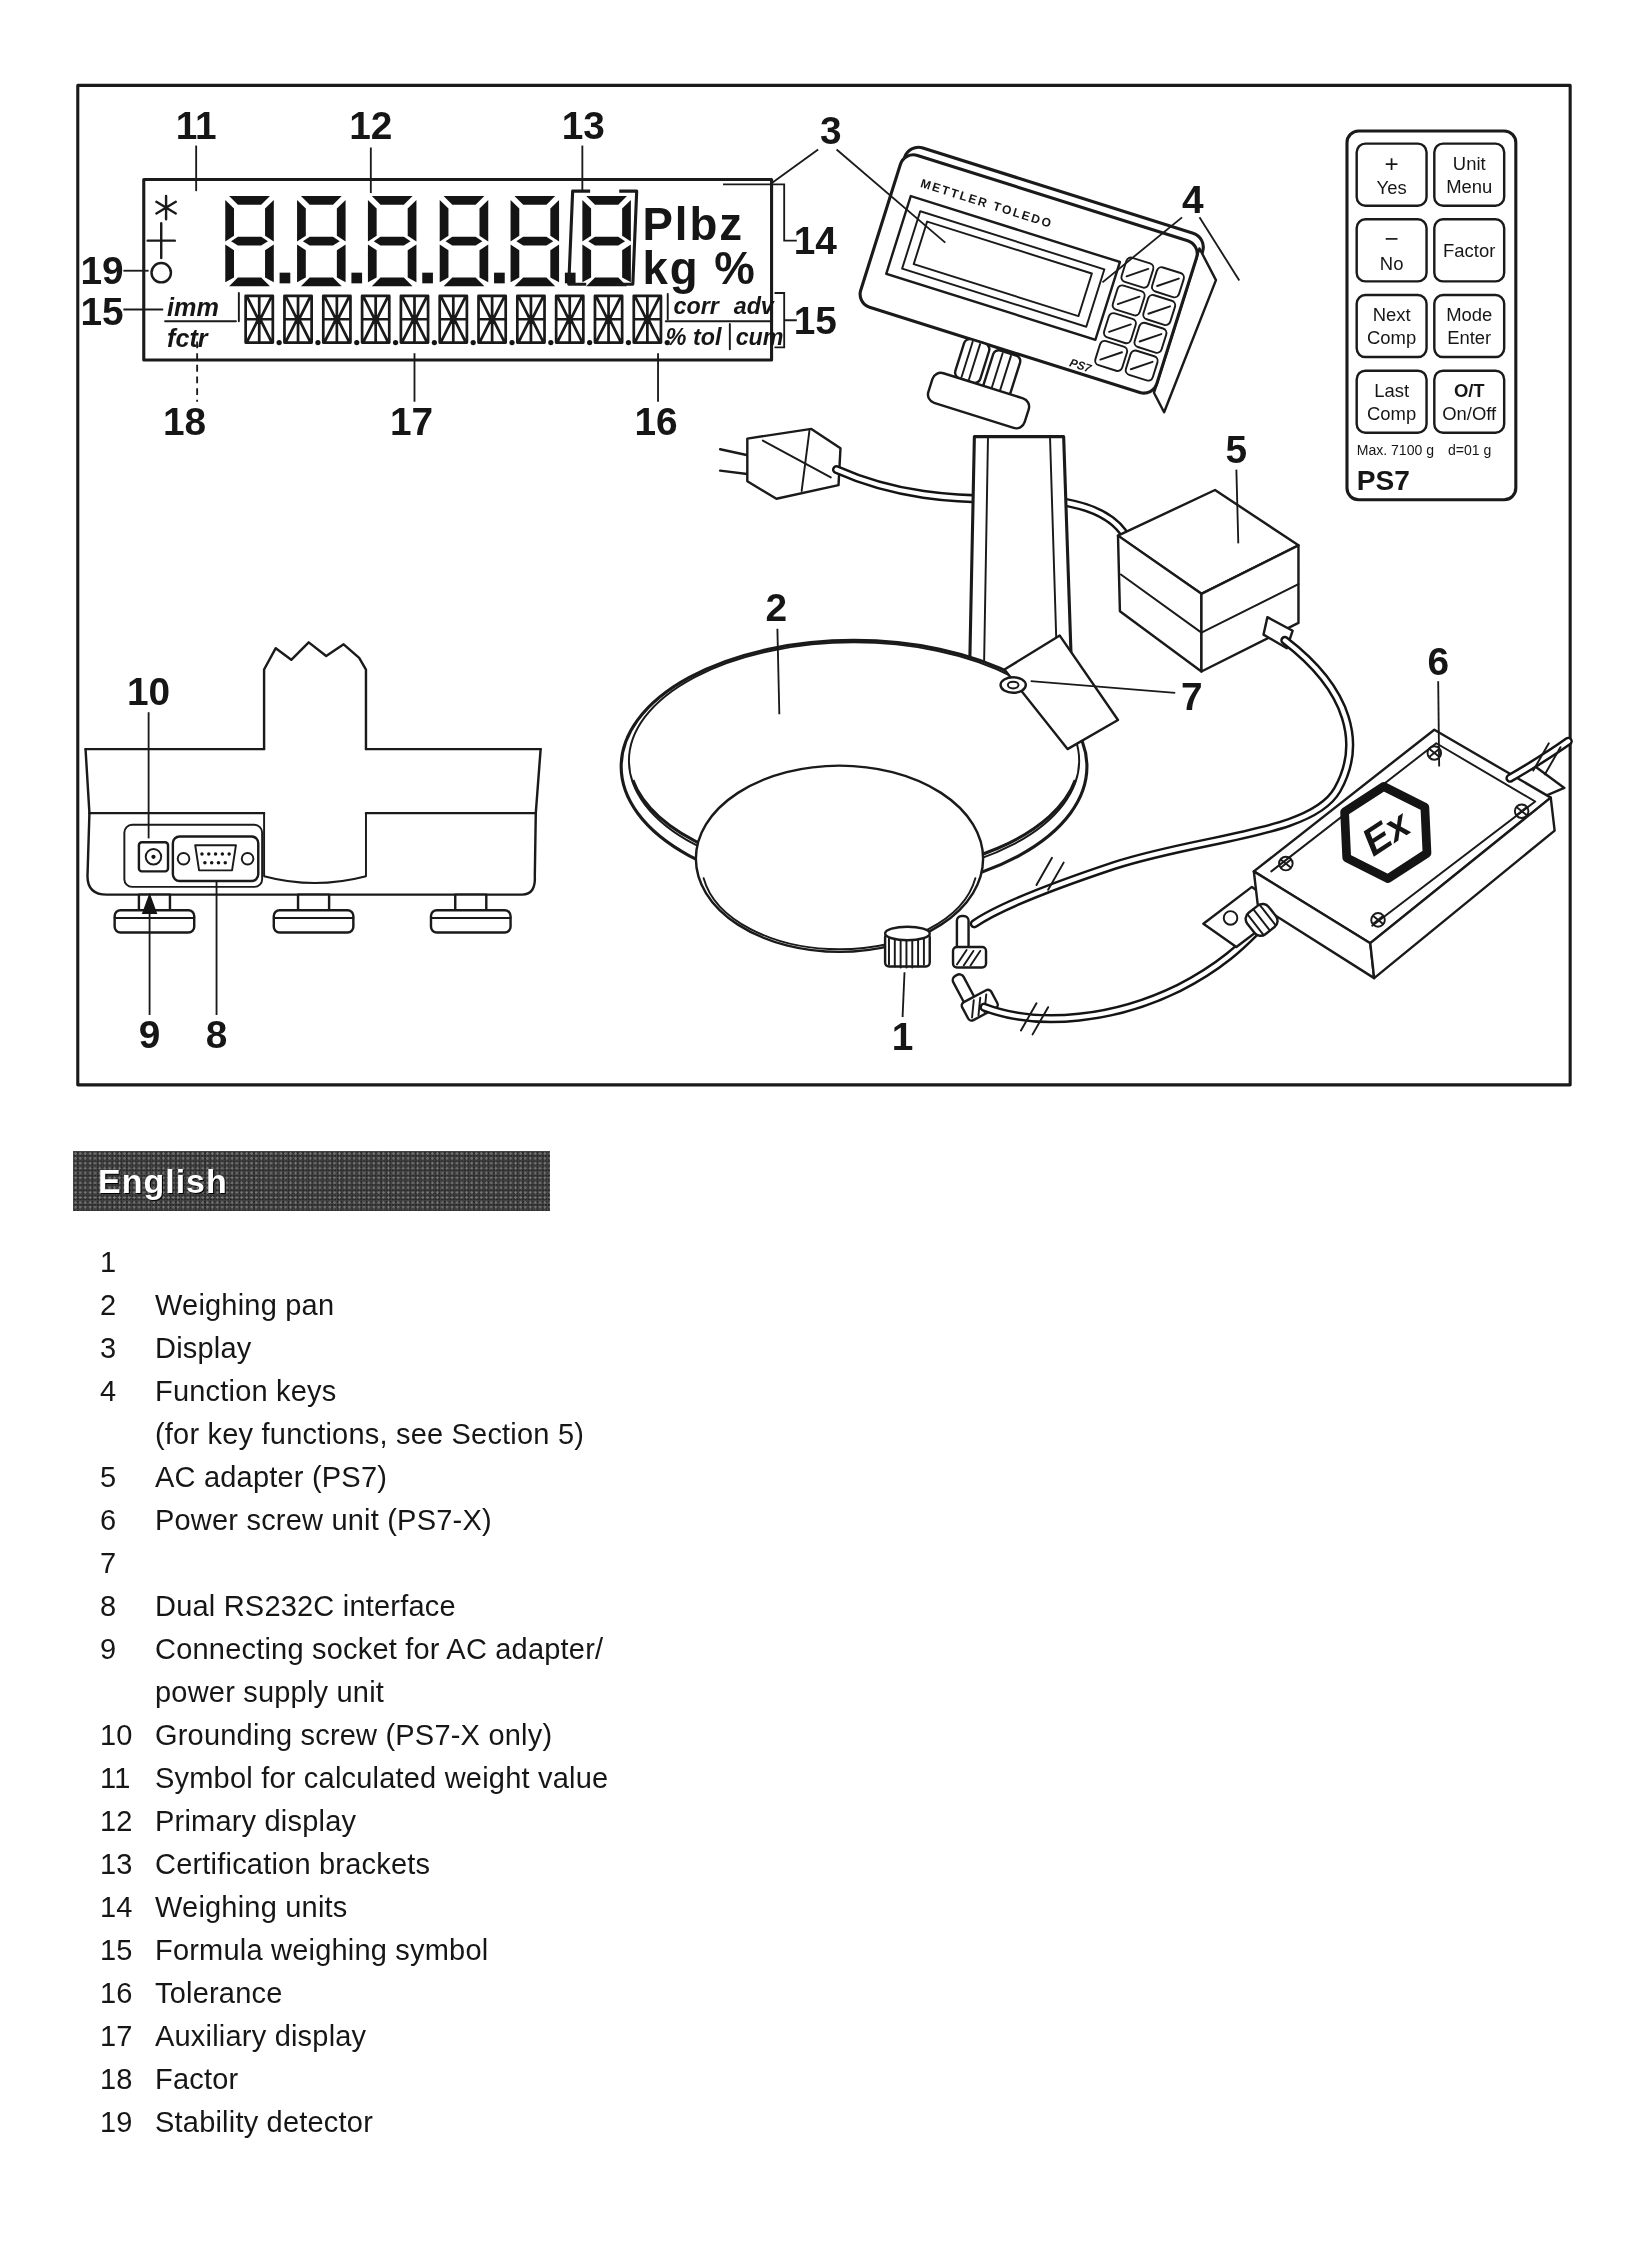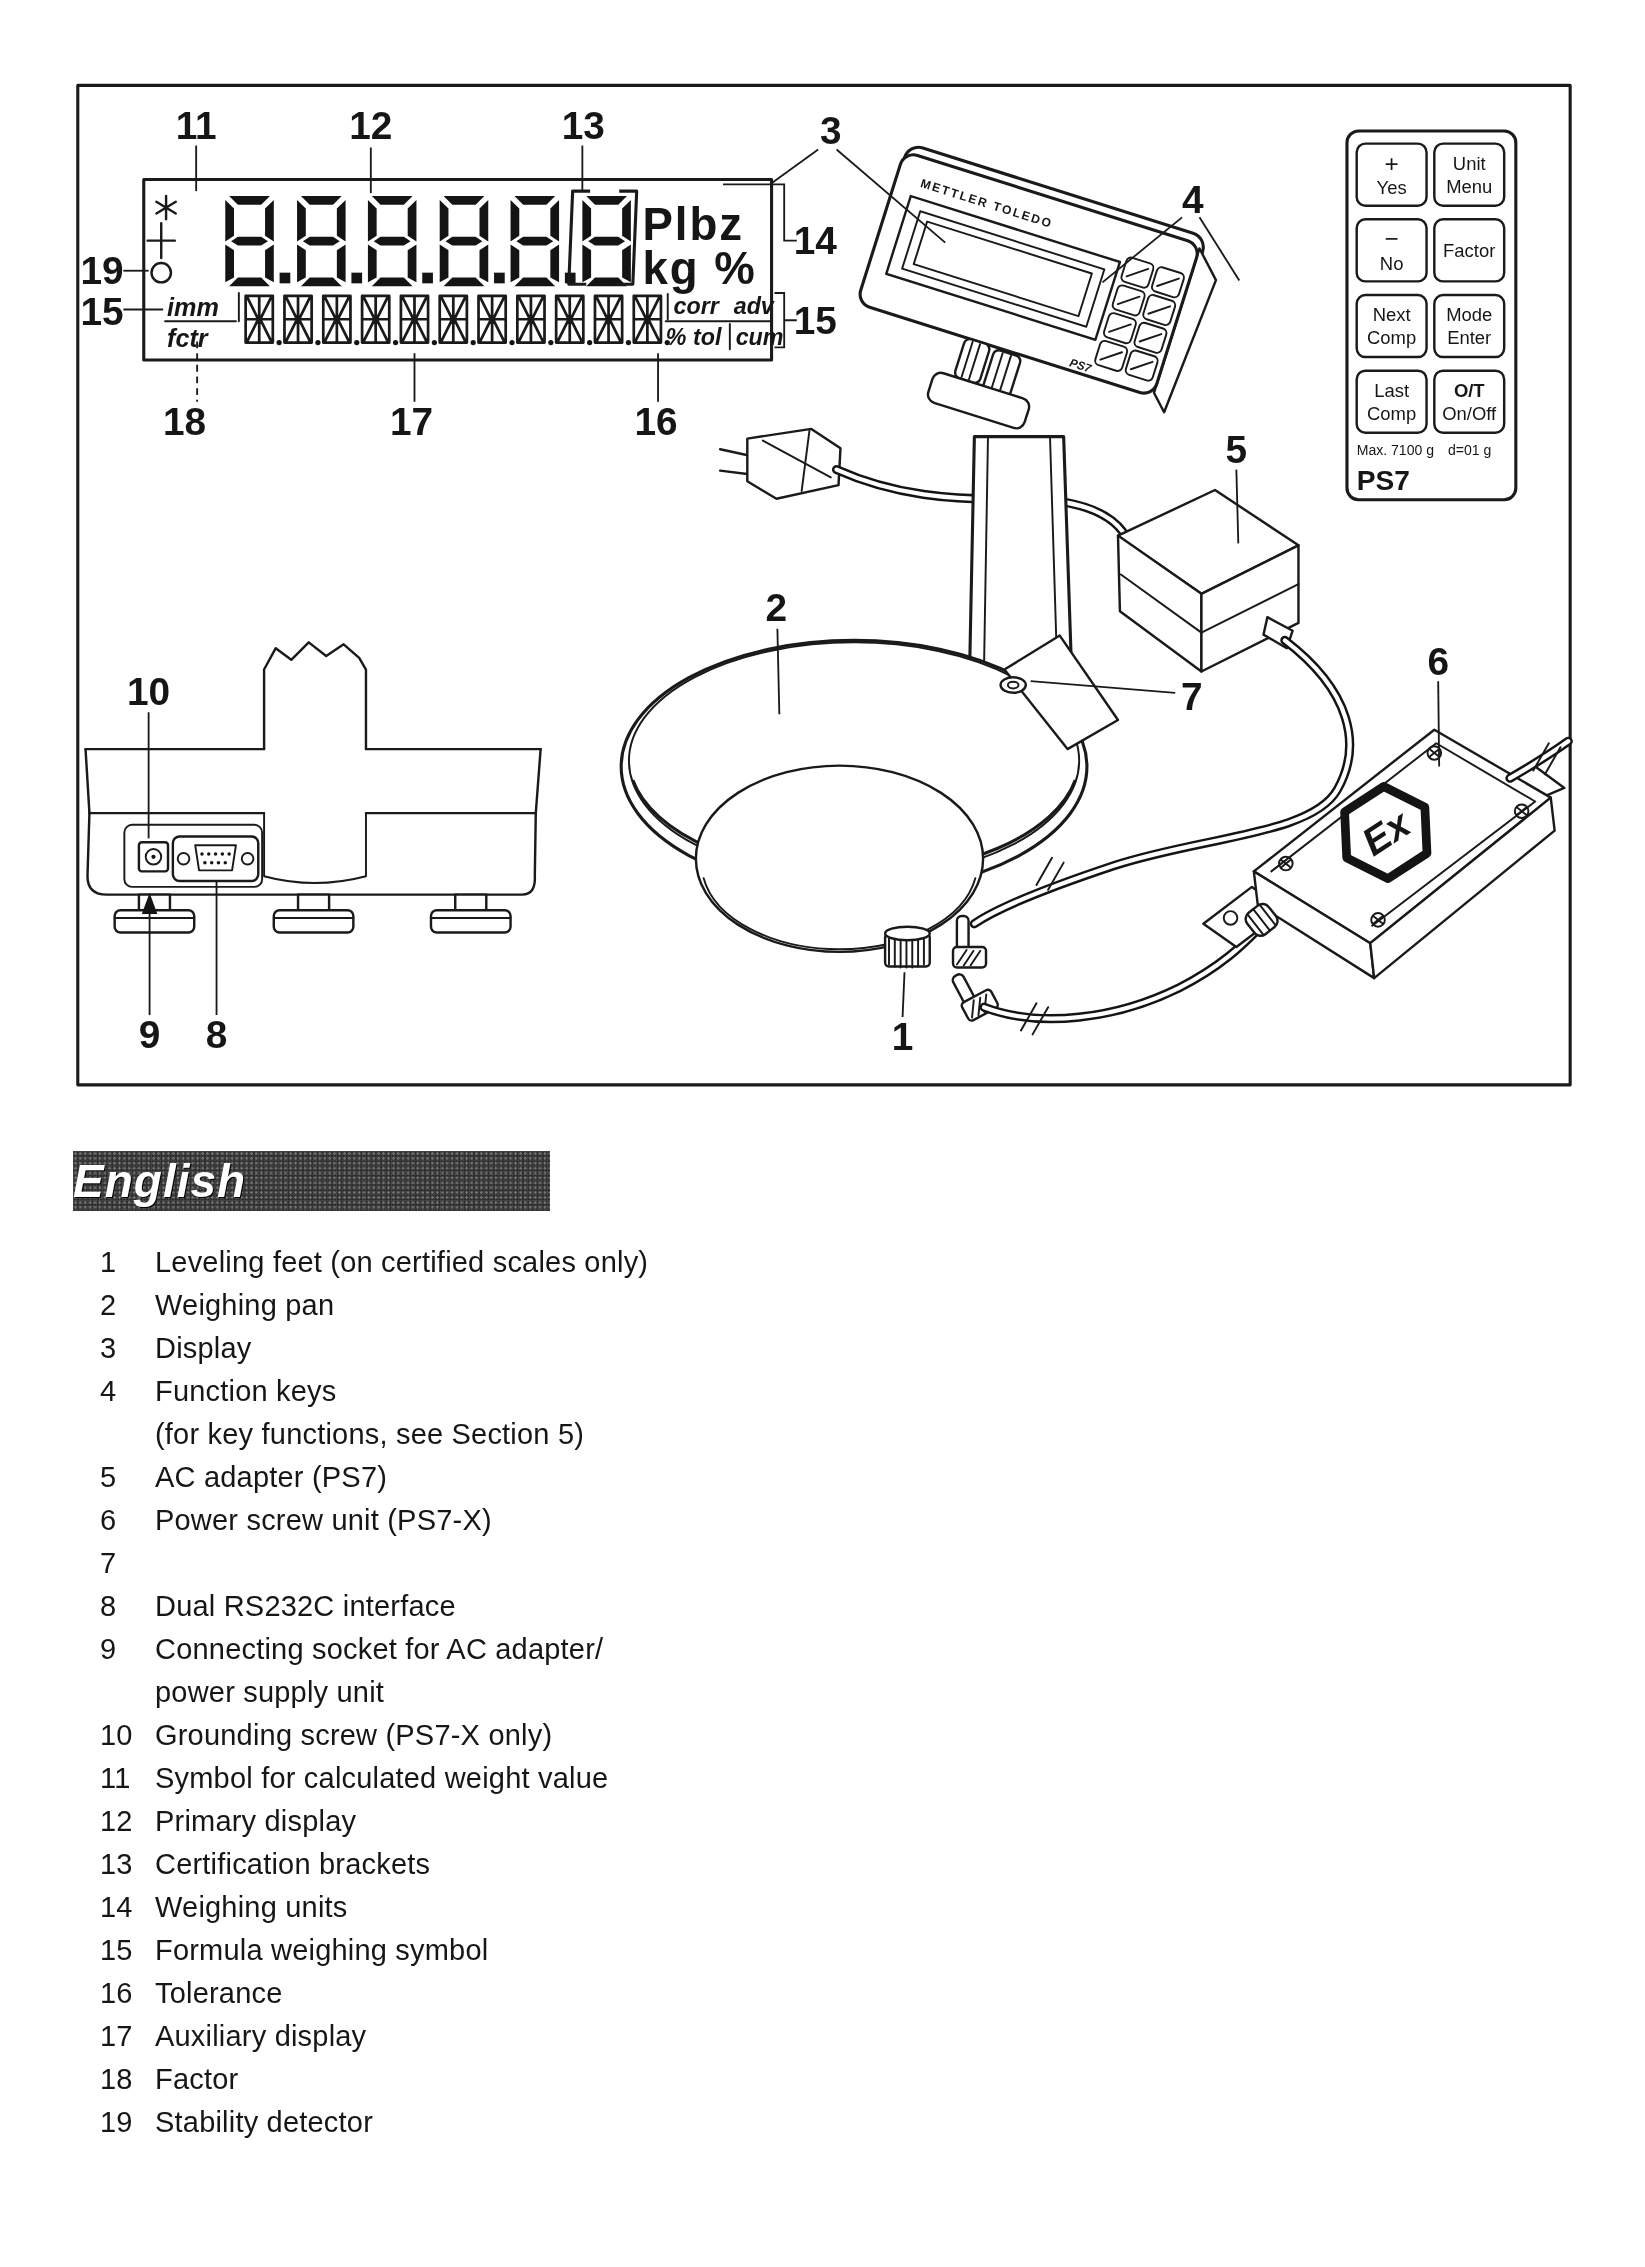--- a/index.html
+++ b/index.html
@@ -26,22 +26,22 @@
   .small{font-size:14.5px}
   .brand{font-size:12.5px;font-weight:600;letter-spacing:2px}
   .ps7{font-size:29px;font-weight:700}
 
   .lang-bar{position:absolute;left:73px;top:1151px;width:477px;height:60px;
     background-color:#242424;
     background-image:radial-gradient(rgba(255,255,255,.30) 1px,transparent 1.5px),
                      radial-gradient(rgba(255,255,255,.14) 1px,transparent 1.4px);
     background-size:4.9px 4.9px,2.9px 2.9px;background-position:0 0,1.9px 1.9px;
     display:flex;align-items:center;}
-  .lang-bar span{color:#fff;font-size:46px;font-weight:700;font-style:italic;
-    letter-spacing:1px;text-shadow:1px 1px 0 #000;}
+  .lang-bar span{color:#fff;font-size:34px;font-weight:700;
+    padding-left:25px;letter-spacing:1px;text-shadow:1px 1px 0 #000;}
   .legend-list{position:absolute;left:0;top:1241px;width:951px;
     font-size:29px;line-height:43px;letter-spacing:0.2px;}
   .li{display:flex;padding-left:100px;}
   .li .n{width:55px;flex:none;}
 </style>
 </head>
 <body>
 
 <div class="page">
 
@@ -407,21 +407,20 @@
 
 
 <div class="lang-bar">
   <span>English</span>
 </div>
 
 
 <div class="legend-list">
   <div class="li">
         <span class="n">1</span>
-        <span>Leveling feet (on certified scales only)</span>
       </div>
   <div class="li">
         <span class="n">2</span>
         <span>Weighing pan</span>
       </div>
   <div class="li">
         <span class="n">3</span>
         <span>Display</span>
       </div>
   <div class="li">

